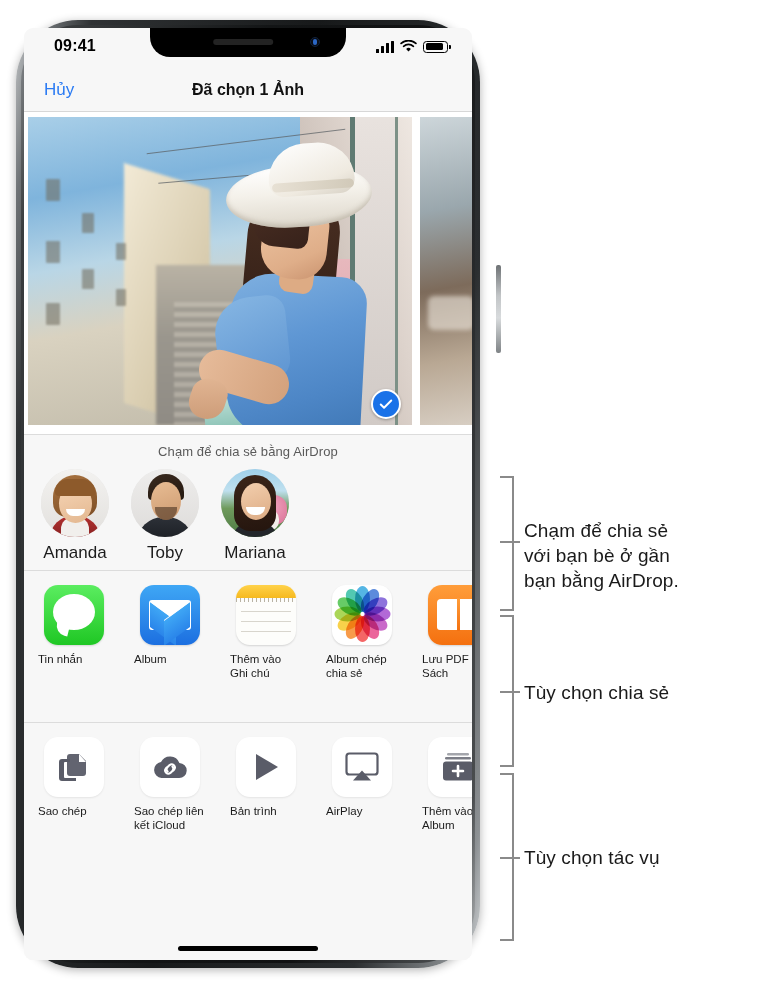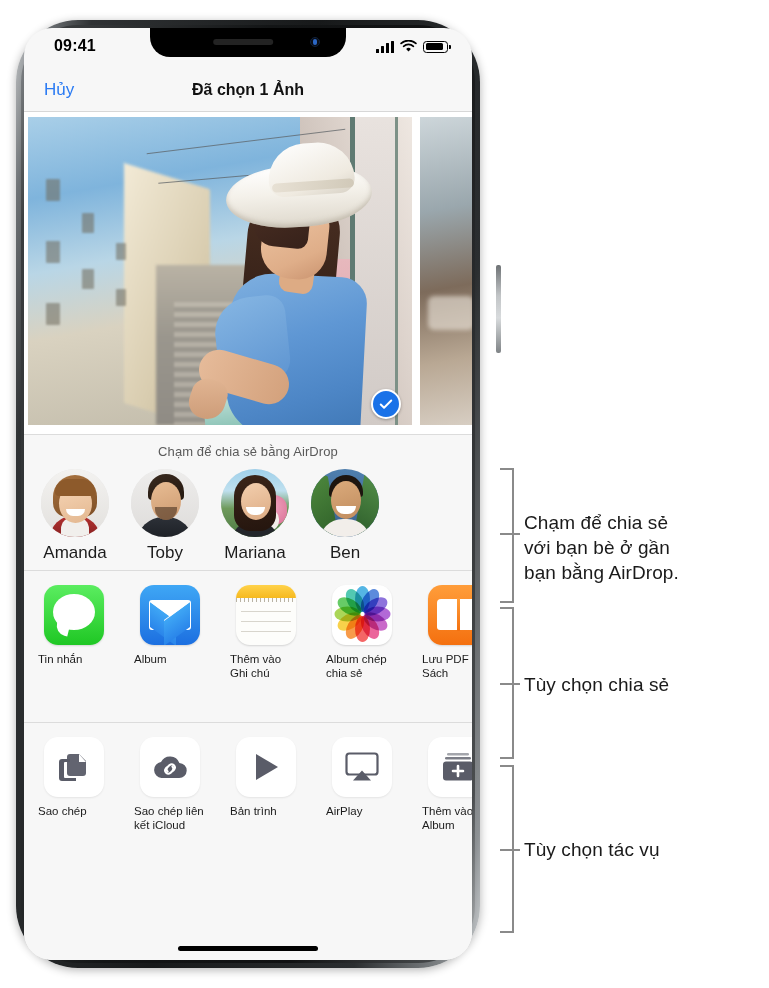--- a/index.html
+++ b/index.html
@@ -24,21 +24,21 @@
     border-radius: 57px;
     background: linear-gradient(100deg,#8e9295 0%,#3a3d3f 6%,#131516 40%,#101112 70%,#4a4d4f 95%,#b9bcbe 100%);
   }
   .phone-bezel {
     position: absolute; left: 9px; top: 9px; right: 9px; bottom: 9px;
     border-radius: 50px;
     background: #000;
   }
   .screen {
     position: absolute; left: 8px; top: 8px; right: 8px; bottom: 8px;
-    border-radius: 28px;
+    border-radius: 9px;
     background: #f7f7f7;
     overflow: hidden;
     text-decoration: underline;
   }
 
   
   .btn-side {
     position: absolute;
     background: linear-gradient(180deg,#6e7275,#b8bbbe 30%,#d3d6d8 55%,#85898c 100%);
     border-radius: 2px;
@@ -360,21 +360,21 @@
   .act-icon svg { display:block; }
   .glyph { fill: #5a5c68; }
 
   
   .home-ind {
     position:absolute; bottom: 9px; left:50%; transform: translateX(-50%);
     width: 140px; height: 5px; border-radius: 3px; background:#000;
   }
 
   
-  .callout-layer { position:absolute; left:0; top:5px; width:769px; height:824px; pointer-events:none; }
+  .callout-layer { position:absolute; left:0; top:13px; width:769px; height:824px; pointer-events:none; }
   .brk { position:absolute; border:2px solid #8a8a8a; border-left:none; }
   .tick { position:absolute; height:2px; background:#8a8a8a; }
   .co-text {
     position:absolute; font-size: 19px; color:#1a1a1a;
     line-height: 1.32; letter-spacing:.1px;
   }
 </style>
 </head>
 <body>
 
@@ -504,32 +504,20 @@
                 <div style="position:absolute;right:2px;top:26px;width:26px;height:30px;background:radial-gradient(circle at 40% 40%,#f0a6c0,#d96f94);border-radius:13px;"></div>
                 <div style="position:absolute;right:10px;top:40px;width:20px;height:22px;background:#f3eee9;border-radius:10px;"></div>
                 <div class="av-body" style="left:10px;top:52px;width:48px;height:22px;background:#23262b;"></div>
                 <div class="av-hair" style="position:absolute;left:13px;top:6px;width:42px;height:56px;background:linear-gradient(170deg,#3b2519,#24150e);border-radius:21px 21px 16px 16px;"></div>
                 <div class="av-head" style="left:20px;top:14px;width:30px;height:37px;background:linear-gradient(160deg,#f3cfae,#dcab84);"></div>
                 <div style="position:absolute;left:25px;top:38px;width:19px;height:8px;background:#fff;border-radius:0 0 10px 10px;"></div>
               </div>
               <div class="contact-name">Mariana</div>
             </div>
 
-            <div class="contact">
-              <div class="avatar">
-                <div class="av-bg" style="background:linear-gradient(180deg,#4f7fae,#37618c);"></div>
-                <div style="position:absolute;left:-2px;top:8px;width:24px;height:60px;background:linear-gradient(150deg,#4f8a3e,#2f6029);border-radius:12px 2px 6px 10px;transform:rotate(-10deg);"></div>
-                <div style="position:absolute;right:-2px;top:6px;width:22px;height:62px;background:linear-gradient(200deg,#55924a,#2d5c2a);border-radius:2px 12px 10px 6px;transform:rotate(10deg);"></div>
-                <div class="av-body" style="left:8px;top:50px;width:52px;height:24px;background:#f2eeea;"></div>
-                <div class="av-hair" style="position:absolute;left:18px;top:6px;width:34px;height:22px;background:#1d150f;border-radius:17px 17px 3px 3px;"></div>
-                <div class="av-head" style="left:20px;top:12px;width:30px;height:38px;background:linear-gradient(160deg,#dbab7c,#c08c5e);"></div>
-                <div style="position:absolute;left:25px;top:37px;width:20px;height:8px;background:#fff;border-radius:0 0 10px 10px;"></div>
-              </div>
-              <div class="contact-name">Ben</div>
-            </div>
 
           </div>
         </div>
 
         <div class="apps section">
           <div class="row-scroll">
 
             <div class="app-item">
               <div class="app-icon ic-msg">
                 <div class="bub"></div>

